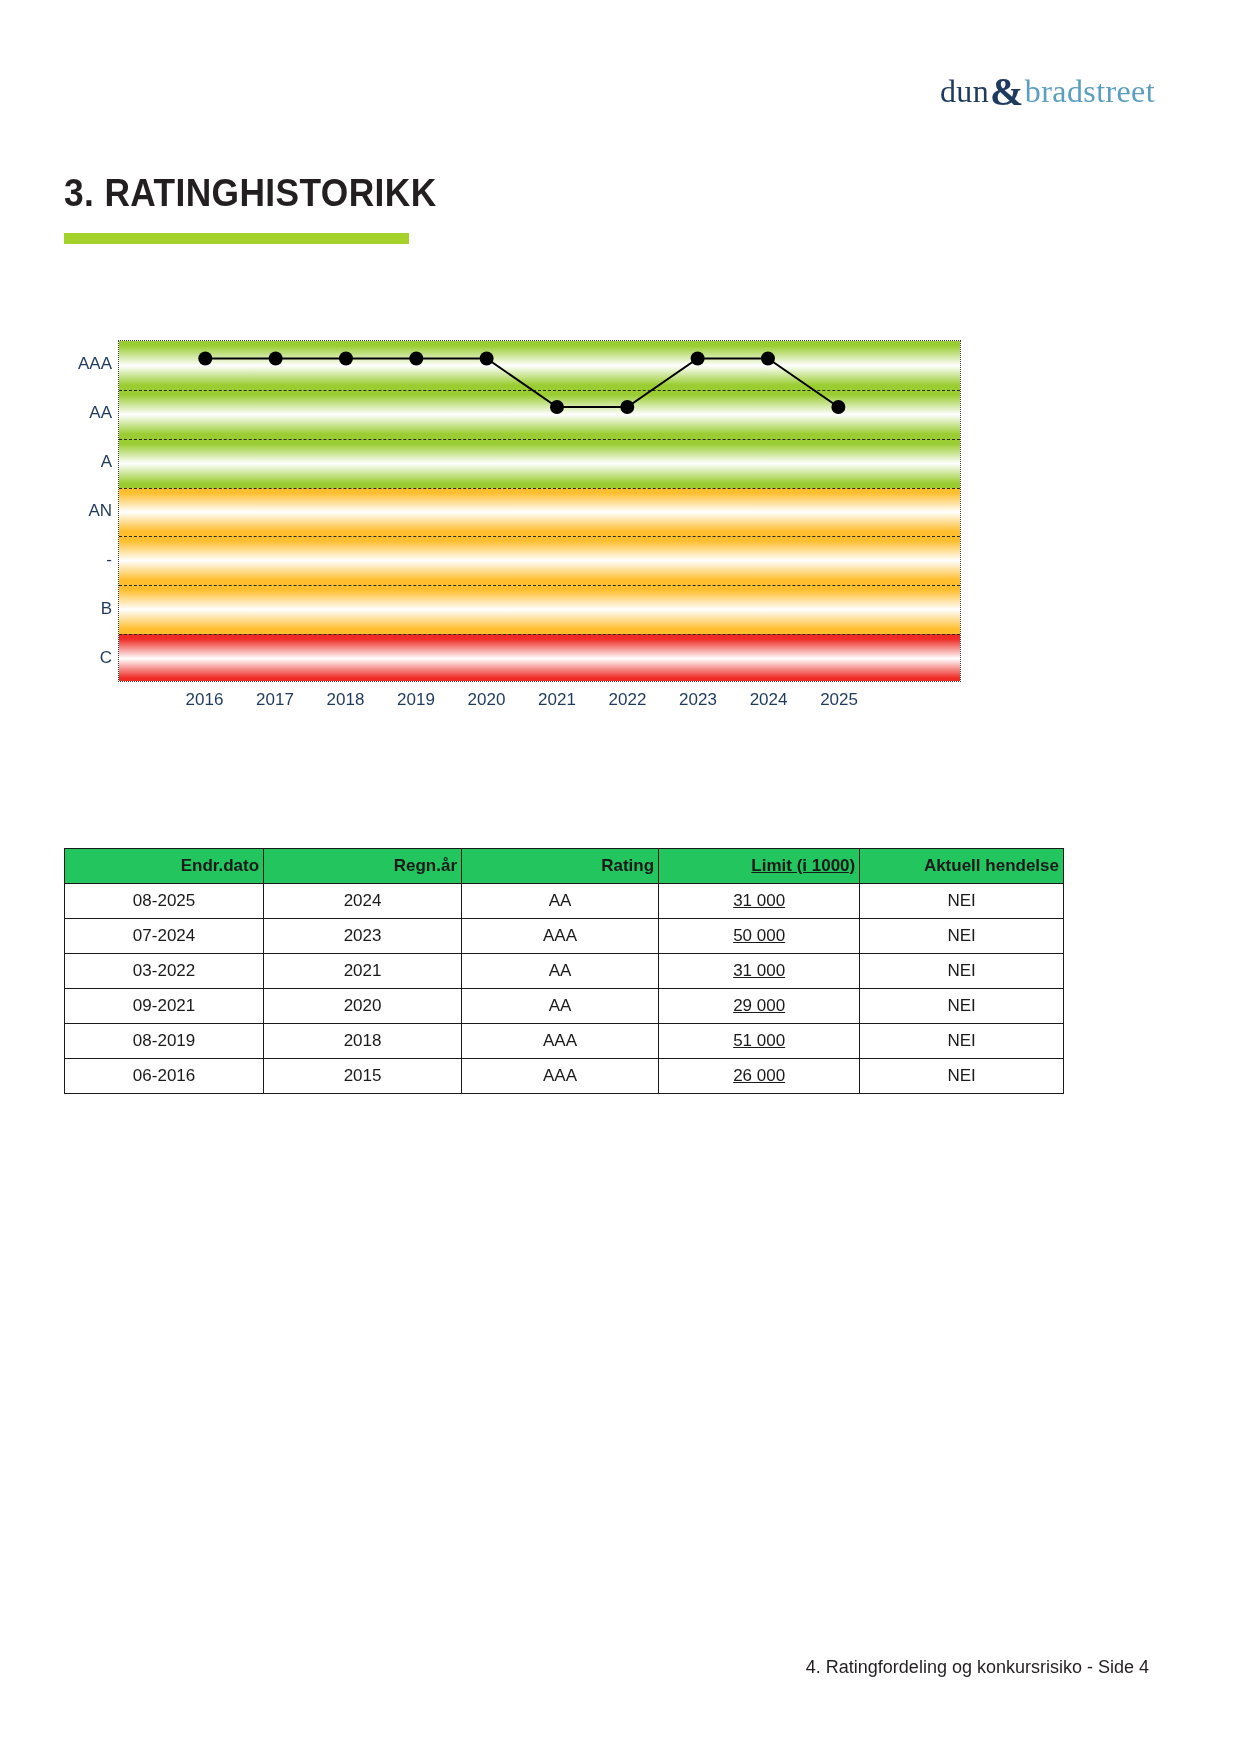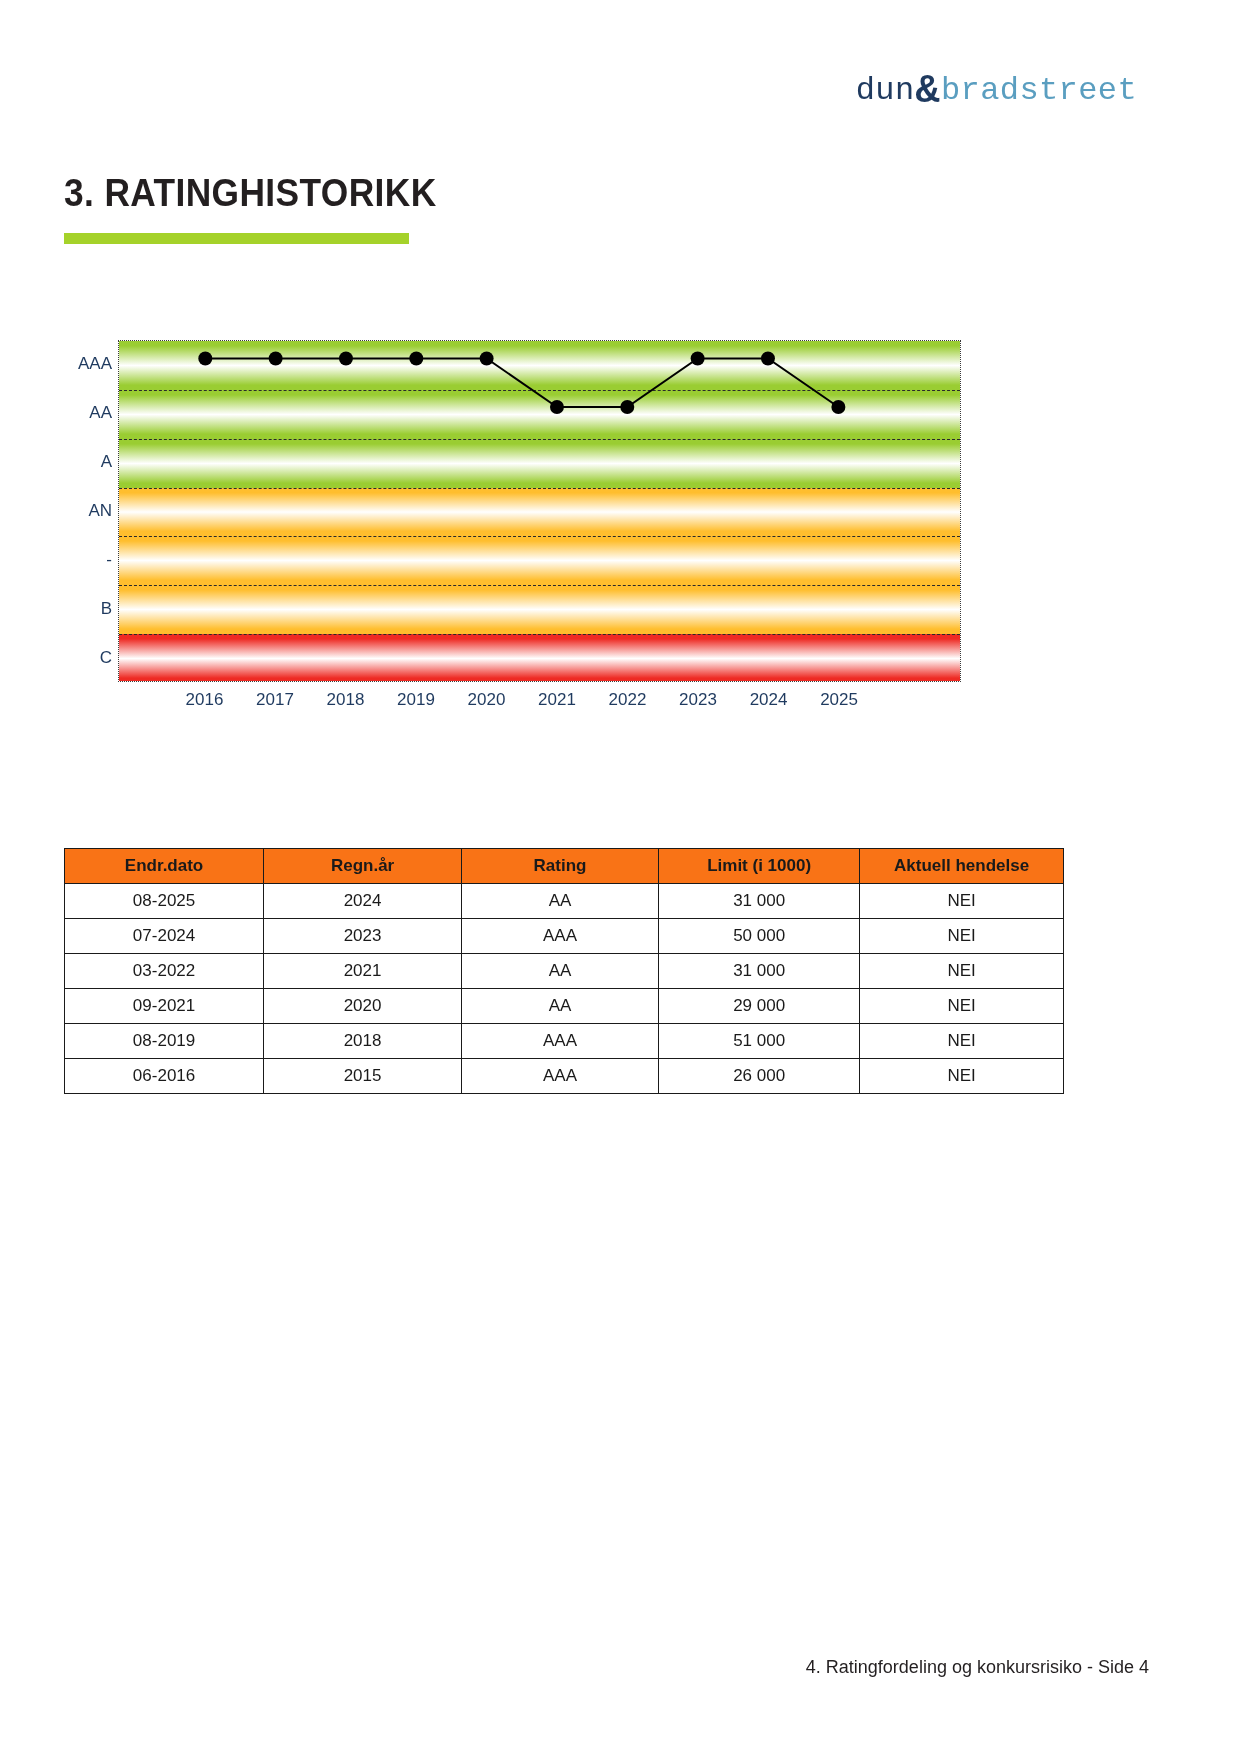--- a/index.html
+++ b/index.html
@@ -13,22 +13,22 @@
     position: relative;
     font-family: "Liberation Sans", sans-serif;
     color: #231f20;
     overflow: hidden;
   }
 
   
   .logo {
     position: absolute;
     top: 72px;
-    right: 104px;
-    font-family: Liberation Mono, monospace;
+    right: 86px;
+    font-family: Liberation Serif, serif;
     font-size: 32px;
     letter-spacing: 0.4px;
     white-space: nowrap;
     line-height: 1;
   }
   .logo .dun       { color: #1f3a5f; }
   .logo .amp       { color: #1f3a5f; font-size: 40px; font-weight: 600; vertical-align: -3px; margin: 0 1px; }
   .logo .bradstreet{ color: #5a9ec0; }
 
   
@@ -132,27 +132,28 @@
   .history-table th,
   .history-table td {
     border: 1px solid #1a1a1a;
     text-align: center;
     padding: 7px 4px;
     font-weight: normal;
     color: #1a1a1a;
     white-space: nowrap;
   }
   .history-table thead th {
-    background: #f97316;
+    background: #22c55e;
     font-weight: bold;
+    text-align: right;
   }
   .col-0 { width: 200px; }
   .col-1 { width: 200px; }
   .col-2 { width: 200px; }
-  .col-3 { width: 200px; }
+  .col-3 { width: 200px; text-decoration: underline; }
   .col-4 { width: 200px; }
 
   
   .footer {
     position: absolute;
     right: 92px;
     bottom: 76px;
     font-size: 18px;
     color: #231f20;
     white-space: nowrap;

